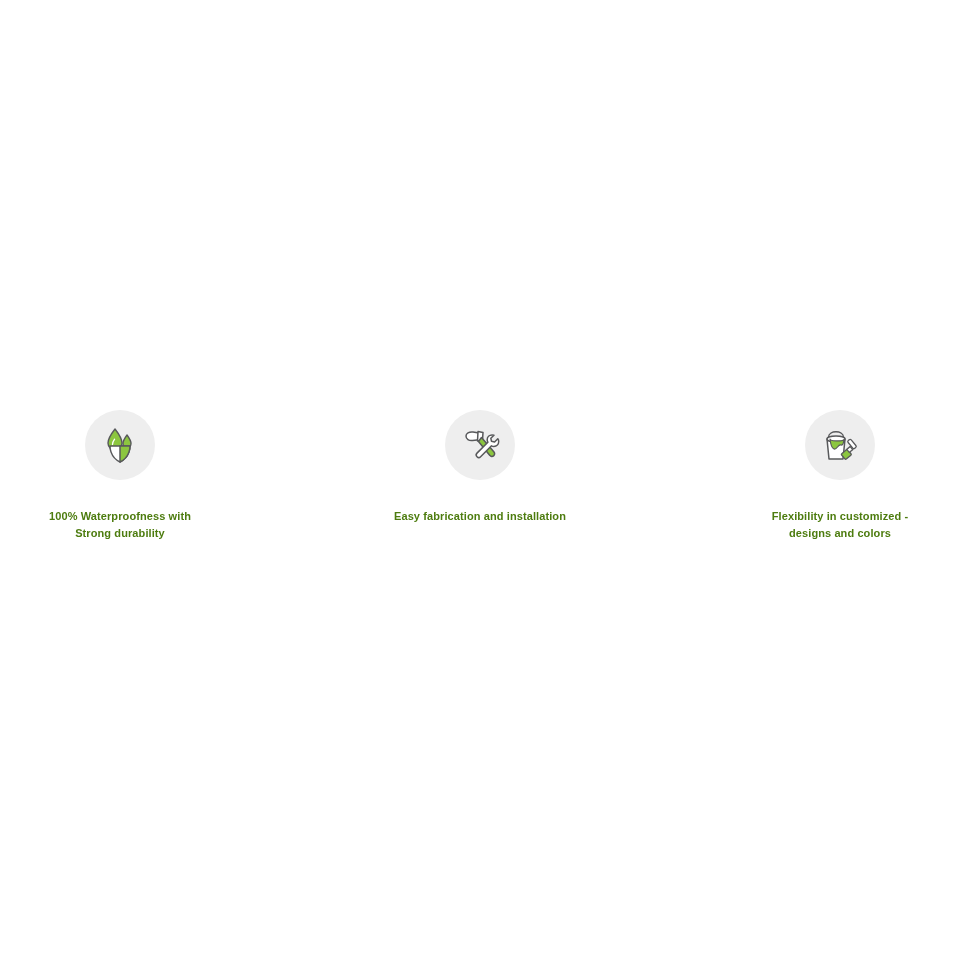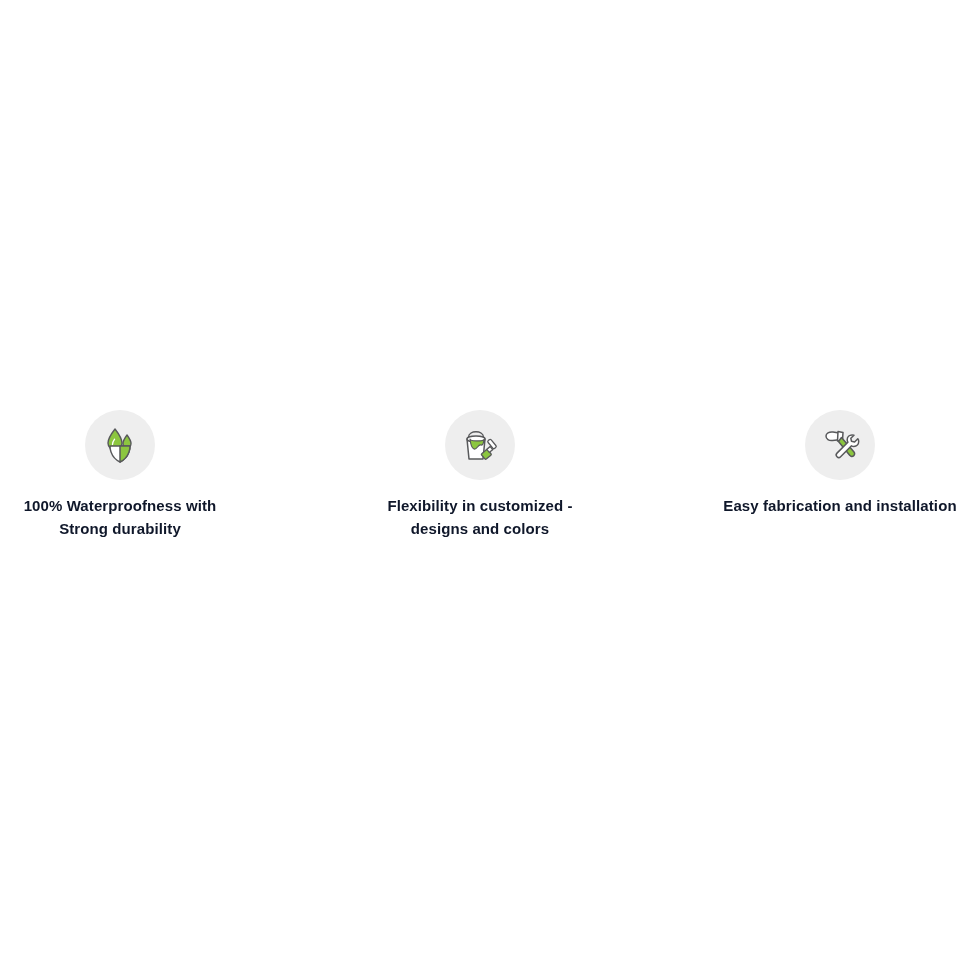--- a/index.html
+++ b/index.html
@@ -42,26 +42,26 @@
     align-items: center;
     justify-content: center;
     position: relative;
   }
 
   .icon-circle svg {
     display: block;
   }
 
   .feature-caption {
-    margin-top: 14px;
+    margin-top: 28px;
     text-align: center;
-    font-size: 15px;
+    font-size: 11px;
     font-weight: bold;
     line-height: 1.55;
-    color: #0f172a;
+    color: #4d7c0f;
     white-space: pre-line;
     letter-spacing: 0.1px;
   }
 </style>
 </head>
 <body>
 
 <div class="features-row">
 
   <div class="feature">
@@ -79,44 +79,44 @@
     </div>
     <div class="feature-caption">100% Waterproofness with
 Strong durability</div>
   </div>
 
 
   <div class="feature">
     <div class="icon-circle">
       <svg width="48" height="48" viewBox="0 0 48 48">
 
+        <path d="M10 15 C10 12.5 13 10.5 17 11 L26 12.5 L25.5 18.5 L16.5 19.5 C13 20 10 18 10 15 Z" fill="#ffffff" stroke="#58595b" stroke-width="1.5" stroke-linejoin="round"></path>
+        <path d="M22 10.5 L27 11.5 L26.5 19.5 L21.5 20 Z" fill="#ffffff" stroke="#58595b" stroke-width="1.5" stroke-linejoin="round"></path>
+
+        <path d="M25.5 16.5 L38 31 C39 32.2 38.8 33.8 37.6 34.8 C36.4 35.8 34.8 35.6 33.9 34.4 L22.5 20.5 Z" fill="#8cc63f" stroke="#58595b" stroke-width="1.5" stroke-linejoin="round"></path>
+
+        <path d="M36 14 C33.3 14 31.2 16.1 31.2 18.8 C31.2 19.7 31.4 20.5 31.9 21.2 L21 32.1 C20 33.1 20 34.7 21 35.7 C22 36.7 23.6 36.7 24.6 35.7 L35.5 24.8 C36.2 25.2 37 25.4 37.9 25.4 C40.6 25.4 42.7 23.3 42.7 20.6 C42.7 19.5 42.4 18.6 41.8 17.8 L38.6 21 L35.5 20.3 L34.8 17.2 L38 14.2 C37.4 14.1 36.7 14 36 14 Z" fill="#ffffff" stroke="#58595b" stroke-width="1.5" stroke-linejoin="round"></path>
+      </svg>
+    </div>
+    <div class="feature-caption">Easy fabrication and installation</div>
+  </div>
+
+  <div class="feature">
+    <div class="icon-circle">
+      <svg width="48" height="48" viewBox="0 0 48 48">
+
         <path d="M11 18 L29 18 L27 38 L13 38 Z" fill="#ffffff" stroke="#58595b" stroke-width="1.5" stroke-linejoin="round"></path>
         <ellipse cx="20" cy="18" rx="9" ry="3" fill="#ffffff" stroke="#58595b" stroke-width="1.5"></ellipse>
 
         <path d="M12.5 16 C13 9 27 9 27.5 16" fill="none" stroke="#58595b" stroke-width="1.4" stroke-linecap="round"></path>
 
         <path d="M14 18 C14 18 15 27 18 28 C21 29 22 23 25 24 C27.5 24.8 28 18.6 28 18.6 C26 20.5 14 20.5 14 18 Z" fill="#8cc63f" stroke="#58595b" stroke-width="1.2" stroke-linejoin="round"></path>
 
         <rect x="26" y="30" width="8" height="7" rx="1" transform="rotate(-40 30 33)" fill="#8cc63f" stroke="#58595b" stroke-width="1.3"></rect>
         <rect x="31.5" y="26.5" width="4.5" height="4" transform="rotate(-40 33.7 28.5)" fill="#ffffff" stroke="#58595b" stroke-width="1.3"></rect>
         <rect x="34" y="18" width="4" height="10" rx="1.4" transform="rotate(-40 36 23)" fill="#ffffff" stroke="#58595b" stroke-width="1.3"></rect>
       </svg>
     </div>
     <div class="feature-caption">Flexibility in customized -
 designs and colors</div>
   </div>
 
-  <div class="feature">
-    <div class="icon-circle">
-      <svg width="48" height="48" viewBox="0 0 48 48">
-
-        <path d="M10 15 C10 12.5 13 10.5 17 11 L26 12.5 L25.5 18.5 L16.5 19.5 C13 20 10 18 10 15 Z" fill="#ffffff" stroke="#58595b" stroke-width="1.5" stroke-linejoin="round"></path>
-        <path d="M22 10.5 L27 11.5 L26.5 19.5 L21.5 20 Z" fill="#ffffff" stroke="#58595b" stroke-width="1.5" stroke-linejoin="round"></path>
-
-        <path d="M25.5 16.5 L38 31 C39 32.2 38.8 33.8 37.6 34.8 C36.4 35.8 34.8 35.6 33.9 34.4 L22.5 20.5 Z" fill="#8cc63f" stroke="#58595b" stroke-width="1.5" stroke-linejoin="round"></path>
-
-        <path d="M36 14 C33.3 14 31.2 16.1 31.2 18.8 C31.2 19.7 31.4 20.5 31.9 21.2 L21 32.1 C20 33.1 20 34.7 21 35.7 C22 36.7 23.6 36.7 24.6 35.7 L35.5 24.8 C36.2 25.2 37 25.4 37.9 25.4 C40.6 25.4 42.7 23.3 42.7 20.6 C42.7 19.5 42.4 18.6 41.8 17.8 L38.6 21 L35.5 20.3 L34.8 17.2 L38 14.2 C37.4 14.1 36.7 14 36 14 Z" fill="#ffffff" stroke="#58595b" stroke-width="1.5" stroke-linejoin="round"></path>
-      </svg>
-    </div>
-    <div class="feature-caption">Easy fabrication and installation</div>
-  </div>
-
 </div>
 
 </body></html>

